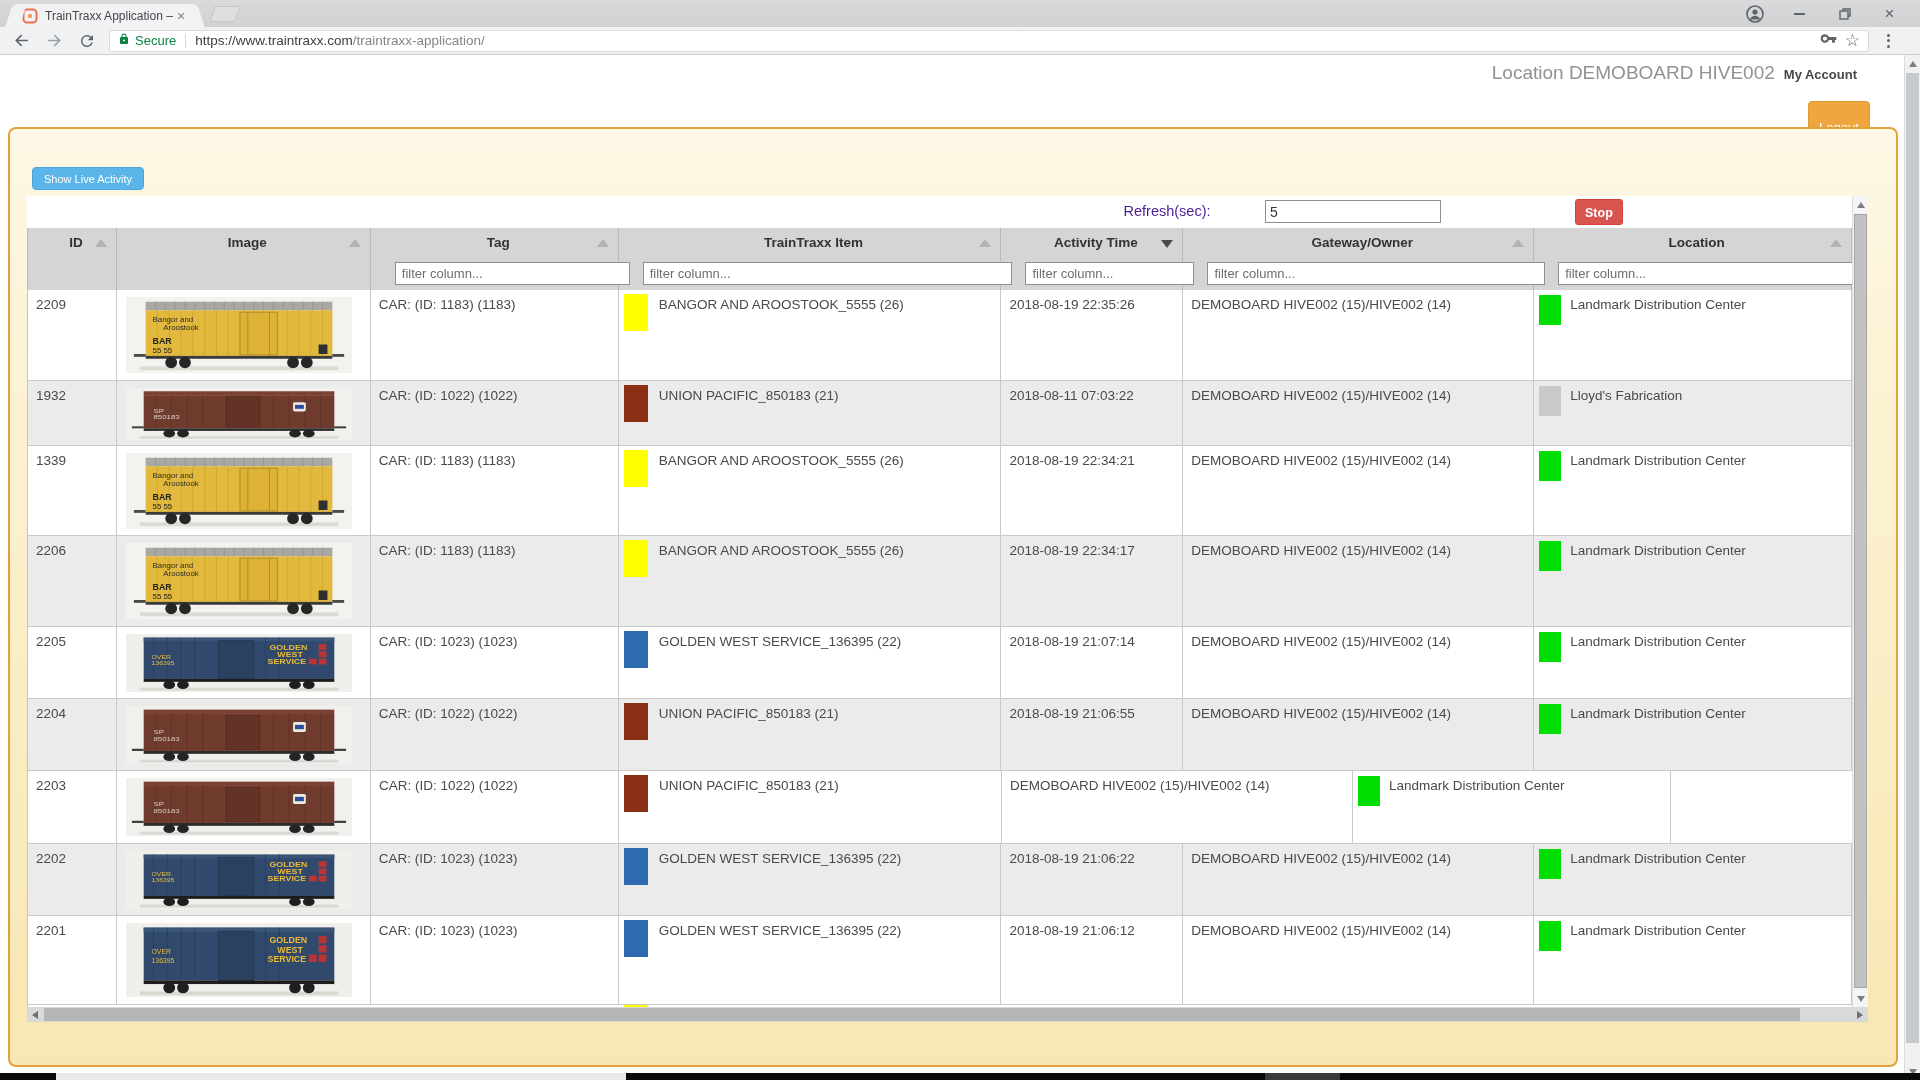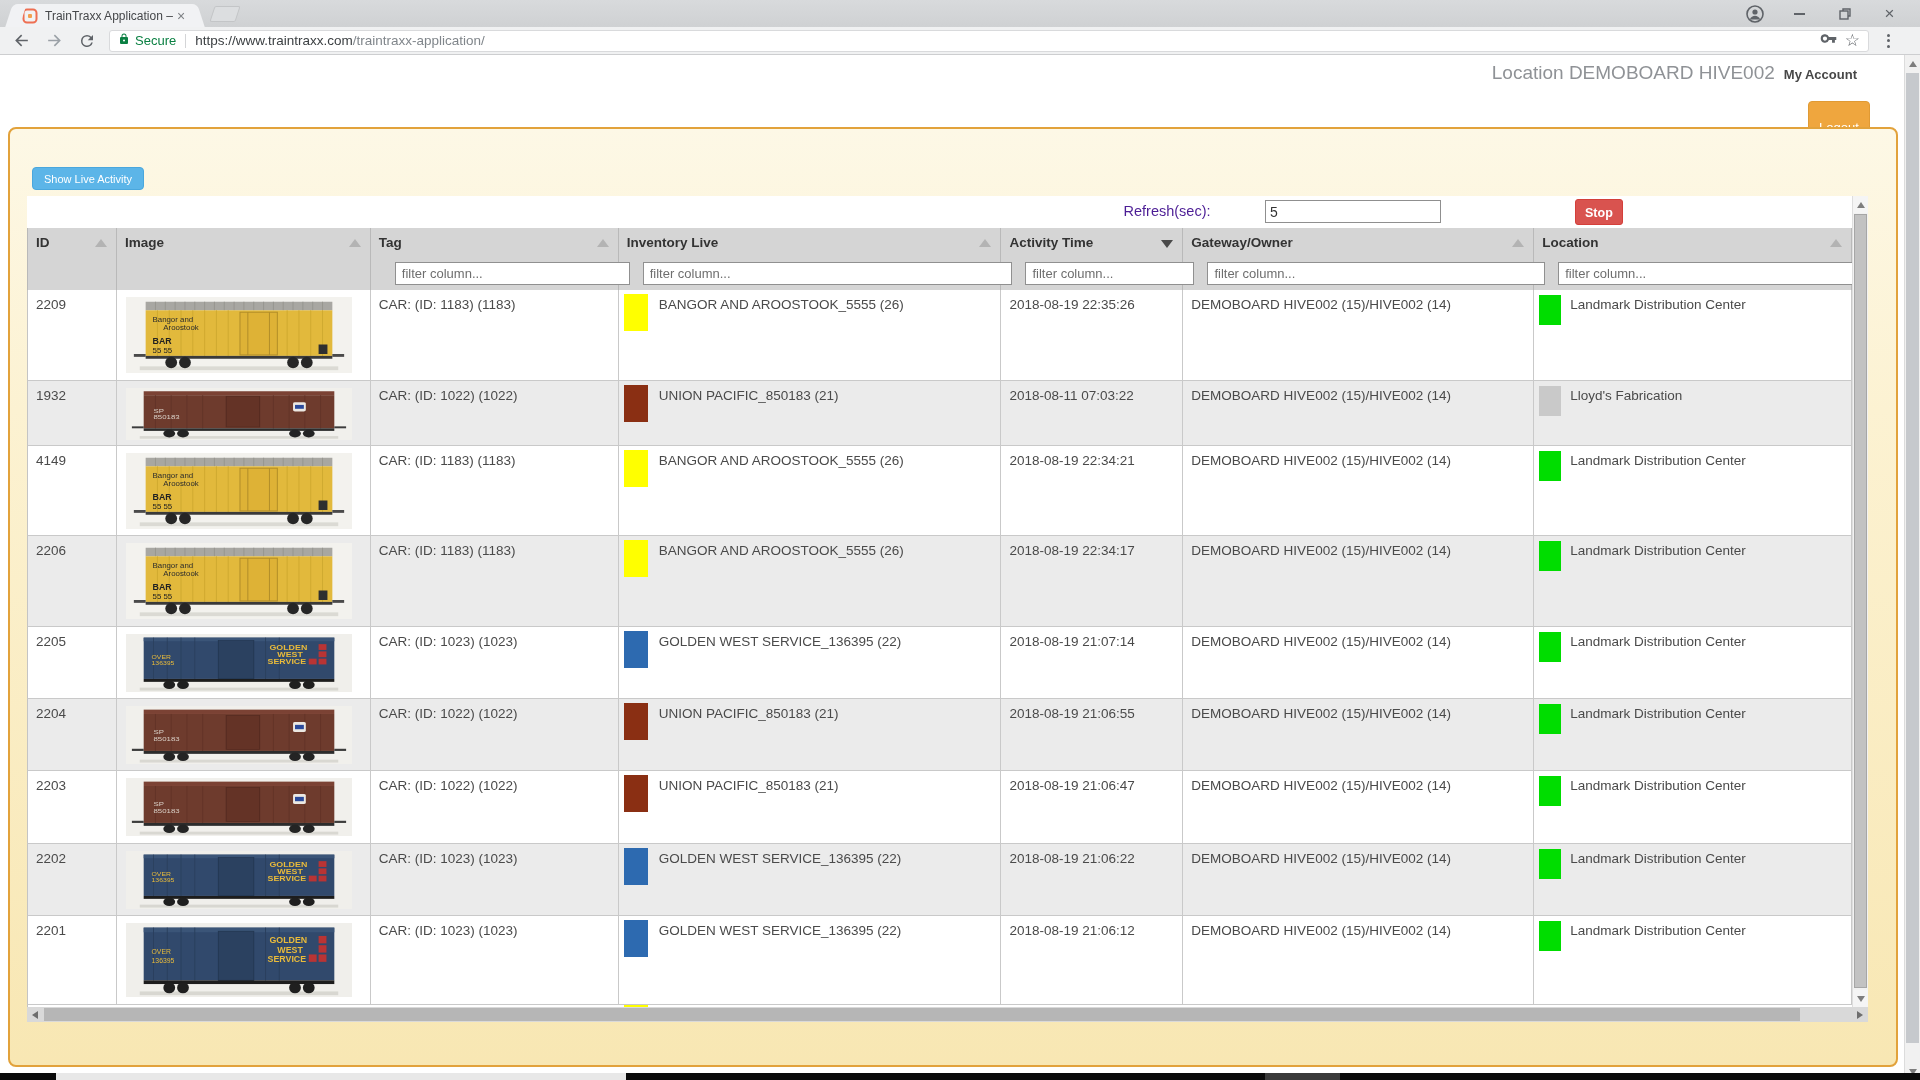--- a/index.html
+++ b/index.html
@@ -75,21 +75,21 @@
     font-size:14.5px; color:#4c1d95; }
   .refresh-input { position:absolute; left:1238px; top:4px; width:176px; height:23px;
     border:1px solid #8f8f8f; font-size:14px; padding:0 4px; color:#333;
     font-family:"Liberation Sans",sans-serif; }
   .stop-btn { position:absolute; left:1548px; top:3px; height:26px; line-height:26px;
     background:#d9534f; color:#fff; font-weight:bold; font-size:12.5px; padding:0 9px;
     border-radius:3px; border:1px solid #d43f3a; cursor:pointer; }
 
   .thead, .tfilter { position:absolute; left:0; width:1825px; background:#d5d5d5;
     display:flex; border-left:1px solid #b9b9b9; }
-  .thead { top:32px; height:30px; }
+  .thead { top:32px; height:30px;text-align:center; }
   .tfilter { top:62px; height:32px; }
   .th, .tf { border-right:1px solid #b9b9b9; position:relative; }
   .th { font-weight:bold; font-size:13.5px; color:#333; padding:7px 0 0 8px; cursor:pointer; }
   .w-id{width:89px} .w-img{width:254px} .w-tag{width:248px} .w-item{width:383px}
   .w-time{width:182px} .w-gw{width:351px} .w-loc{width:318px}
   .sort { position:absolute; right:9px; top:11px; width:0; height:0;
     border-left:6px solid transparent; border-right:6px solid transparent; }
   .sort.up { border-bottom:8px solid #b3b3b3; }
   .sort.down { border-top:8px solid #4a4a4a; top:12px; }
   .filter-input { width:calc(100% - 12px); margin:4px 24px; height:23px;
@@ -306,21 +306,21 @@
         <div class="refresh-bar">
           <span class="refresh-label">Refresh(sec):</span>
           <input class="refresh-input" type="text" value="5" style="">
           <span class="stop-btn">Stop</span>
         </div>
 
         <div class="thead">
           <div class="th w-id"><span>ID</span><span class="sort up"></span></div>
           <div class="th w-img"><span>Image</span><span class="sort up"></span></div>
           <div class="th w-tag"><span>Tag</span><span class="sort up"></span></div>
-          <div class="th w-item"><span>Inventory Live</span><span class="sort up"></span></div>
+          <div class="th w-item"><span>TrainTraxx Item</span><span class="sort up"></span></div>
           <div class="th w-time"><span>Activity Time</span><span class="sort down"></span></div>
           <div class="th w-gw"><span>Gateway/Owner</span><span class="sort up"></span></div>
           <div class="th w-loc"><span>Location</span><span class="sort up"></span></div>
         </div>
 
         <div class="tfilter">
           <div class="tf w-id"></div>
           <div class="tf w-img"></div>
           <div class="tf w-tag"><input class="filter-input" type="text" placeholder="filter column..." style=""></div>
           <div class="tf w-item"><input class="filter-input" type="text" placeholder="filter column..." style=""></div>
@@ -365,21 +365,21 @@
               </div>
             <div class="cell w-time">2018-08-11 07:03:22</div>
             <div class="cell w-gw">DEMOBOARD HIVE002 (15)/HIVE002 (14)</div>
             <div class="cell w-loc c-loc">
                 <span class="sq loc-sq" style="background: rgb(201, 201, 201);"></span>
                 <span class="cell-text">Lloyd's Fabrication</span>
               </div>
           </div>
 
           <div class="trow h90">
-            <div class="cell w-id">4149</div>
+            <div class="cell w-id">1339</div>
             <div class="cell w-img c-img">
                 <svg class="car car-h76" viewBox="0 0 230 80" preserveAspectRatio="none">
                   <use href="#car-yellow"></use>
                 </svg>
               </div>
             <div class="cell w-tag">CAR: (ID: 1183) (1183)</div>
             <div class="cell w-item c-item">
                 <span class="sq item-sq" style="background: rgb(255, 255, 0);"></span>
                 <span class="cell-text">BANGOR AND AROOSTOOK_5555 (26)</span>
               </div>
@@ -456,21 +456,20 @@
             <div class="cell w-img c-img">
                 <svg class="car car-h58" viewBox="0 0 230 80" preserveAspectRatio="none">
                   <use href="#car-maroon"></use>
                 </svg>
               </div>
             <div class="cell w-tag">CAR: (ID: 1022) (1022)</div>
             <div class="cell w-item c-item">
                 <span class="sq item-sq" style="background: rgb(138, 47, 19);"></span>
                 <span class="cell-text">UNION PACIFIC_850183 (21)</span>
               </div>
-            <div class="cell w-time">2018-08-19 21:06:47</div>
             <div class="cell w-gw">DEMOBOARD HIVE002 (15)/HIVE002 (14)</div>
             <div class="cell w-loc c-loc">
                 <span class="sq loc-sq" style="background: rgb(0, 221, 0);"></span>
                 <span class="cell-text">Landmark Distribution Center</span>
               </div>
           </div>
 
           <div class="trow h72 alt">
             <div class="cell w-id">2202</div>
             <div class="cell w-img c-img">

